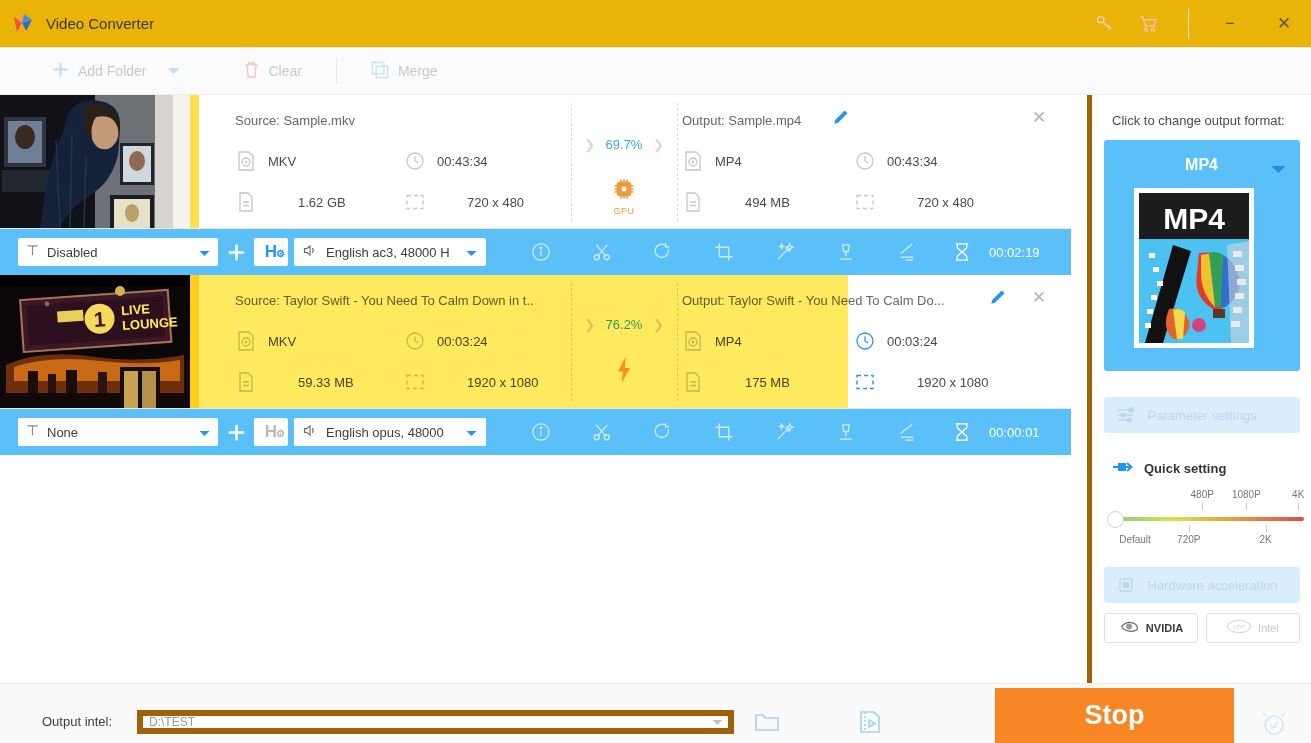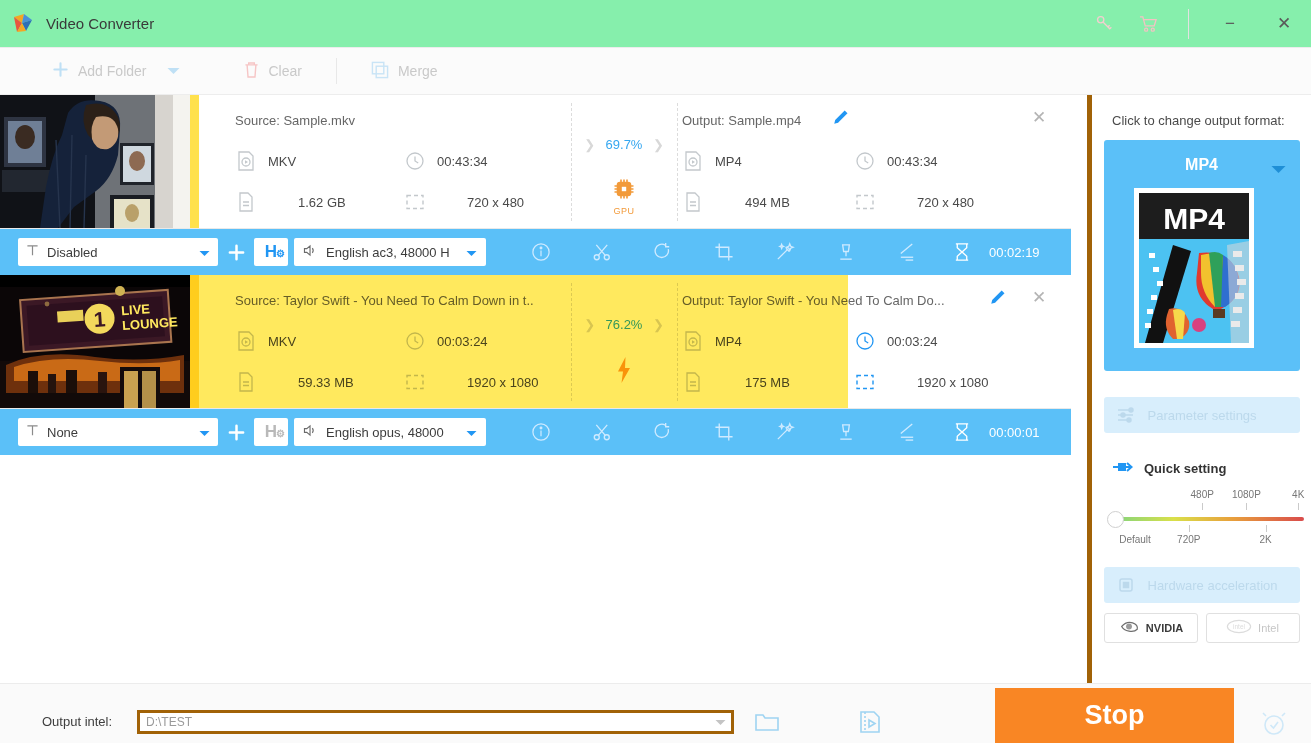--- a/index.html
+++ b/index.html
@@ -7,21 +7,21 @@
     width: 1311px; height: 743px;
     font-family: "Liberation Sans", sans-serif;
     background: #ffffff;
     overflow: hidden;
   }
   #app { position: relative; width: 1311px; height: 743px; background: #fff; }
 
   
   .titlebar {
     position: absolute; left: 0; top: 0; width: 1311px; height: 48px;
-    background: #86efac; border-bottom: 1px solid #ececec;
+    background: #eab308; border-bottom: 1px solid #ececec;
     display: flex; align-items: center;
   }
   .app-logo { margin-left: 10px; width: 26px; height: 26px; position: relative; }
   .app-title { margin-left: 10px; font-size: 15px; color: #3a3a3a; }
   .tb-right { margin-left: auto; display: flex; align-items: center; height: 100%; }
   .tb-icon {
     width: 44px; height: 48px; display: flex; align-items: center; justify-content: center;
   }
   .tb-sep { width: 1px; height: 30px; background: #e2e2e2; margin: 0 14px 0 18px; }
   .tb-win { width: 54px; height: 48px; display: flex; align-items: center; justify-content: center;
@@ -128,21 +128,21 @@
              display: flex; align-items: center; justify-content: center; background: #fff; }
   .hw-chip .lbl { font-size: 11px; margin-left: 6px; }
   .hw-on .lbl { color: #3b3b3b; font-weight: bold; }
   .hw-off .lbl { color: #c6c6c6; }
 
   
   .bottombar { position: absolute; left: 0; top: 683px; width: 1311px; height: 60px;
                background: #fafafa; border-top: 1px solid #ececec; }
   .of-label { position: absolute; left: 42px; top: 714px; font-size: 13px; color: #3d3d3d; }
   .of-input { position: absolute; left: 137px; top: 710px; width: 597px; height: 24px;
-              border: 3px solid #a16207; background: #fff; display: flex; align-items: center; }
+              border: 6px solid #a16207; background: #fff; display: flex; align-items: center; }
   .of-value { margin-left: 6px; font-size: 12px; color: #9a9a9a; flex: 1; }
   .of-drop { width: 22px; height: 22px; display: flex; align-items: center; justify-content: center; }
   .bb-icon { position: absolute; top: 708px; width: 30px; height: 28px;
              display: flex; align-items: center; justify-content: center; }
   .stop-btn { position: absolute; left: 995px; top: 688px; width: 239px; height: 55px;
               background: #f98624; display: flex; align-items: center; justify-content: center;
               color: #fff; font-size: 27px; font-weight: bold; }
   .alarm { position: absolute; left: 1258px; top: 708px; width: 32px; height: 30px;
            display: flex; align-items: center; justify-content: center; }
 </style>

